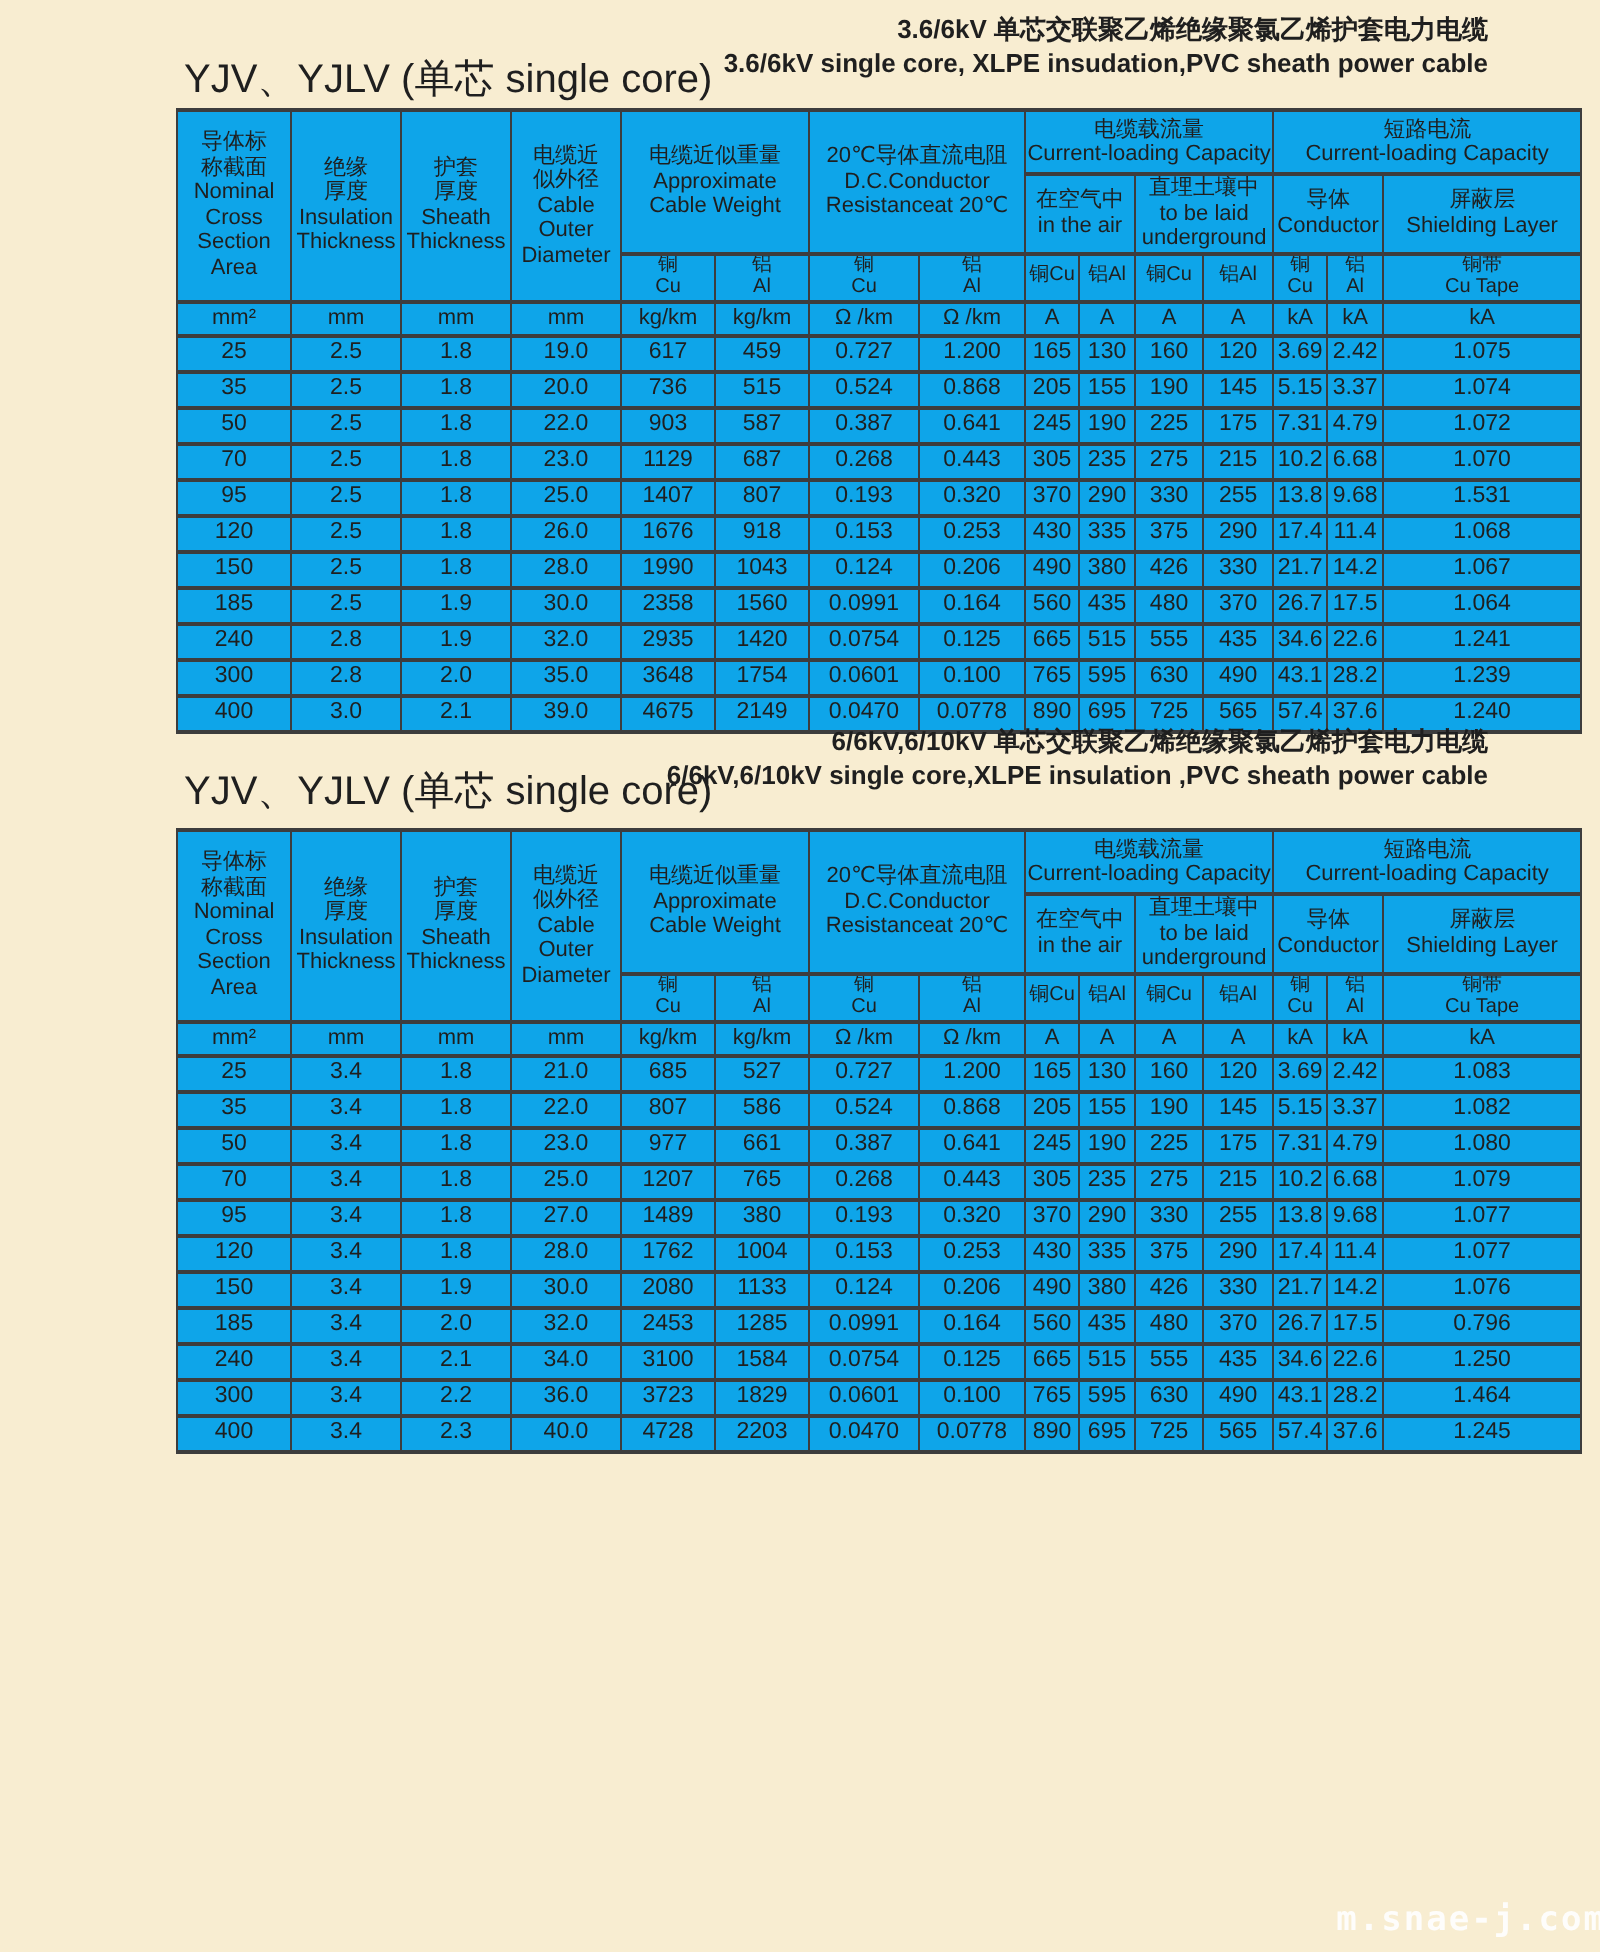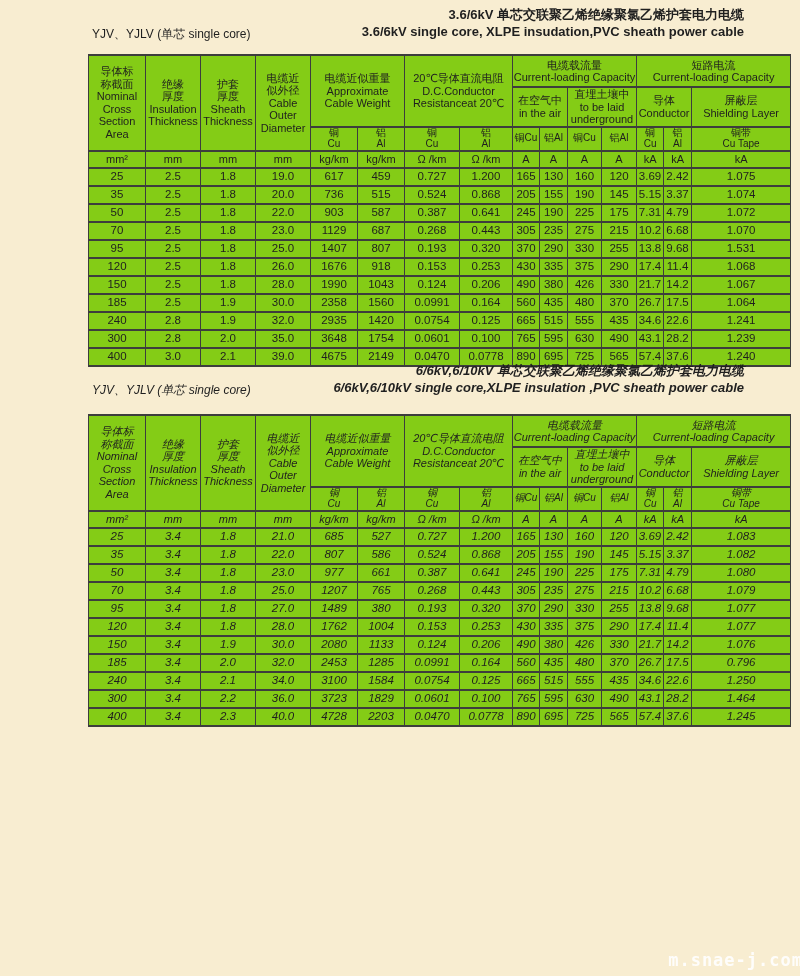--- a/index.html
+++ b/index.html
@@ -1,26 +1,26 @@
 <!DOCTYPE html>
 <html><head>
 <meta charset="utf-8">
 <style>
   html,body{margin:0;padding:0;}
   body{width:800px;height:976px;background:#f8edd1;position:relative;overflow:hidden;
        font-family:"Liberation Sans","DejaVu Sans",sans-serif;color:#1f1f1f;}
   .section{position:absolute;left:88px;width:704px;}
   .sec1{top:6px;}
-  .sec2{top:362px;font-style:italic;}
+  .sec2{top:362px;}
   .sec-head{position:relative;}
   .titles{text-align:right;padding-right:48px;font-weight:bold;font-size:13px;line-height:17px;white-space:nowrap;}
-  .model-label{position:absolute;left:4px;top:20px;font-size:12px;white-space:nowrap;}
+  .model-label{position:absolute;left:4px;top:20px;font-size:20px;white-space:nowrap;}
   .t1-gap{margin-top:14px;}
   .t2-gap{margin-top:18px;}
-  table{border-collapse:collapse;table-layout:fixed;width:702px;background:#84cc16;padding-left:45px;}
+  table{border-collapse:collapse;table-layout:fixed;width:702px;background:#0ea5e9;padding-left:45px;}
   th,td{border:solid #3d3d3d;border-width:2px 1px;text-align:center;vertical-align:middle;
         padding:0;font-weight:400;overflow:hidden;}
   thead th{white-space:pre-line;font-size:11px;line-height:12.5px;}
   tr.r1 th{height:30px;}
   tr.r2 th{height:36px;}
   tr.r3 th{height:22px;font-size:10px;line-height:10.5px;}
   tr.units th{height:15px;font-size:11px;line-height:13px;white-space:nowrap;}
   tbody td{height:16px;font-size:11.5px;line-height:13px;white-space:nowrap;}
   .watermark{position:absolute;right:-3px;bottom:6px;color:#ffffff;font-family:"DejaVu Sans Mono",monospace;
              font-weight:bold;font-size:17px;letter-spacing:1px;opacity:0.92;}

